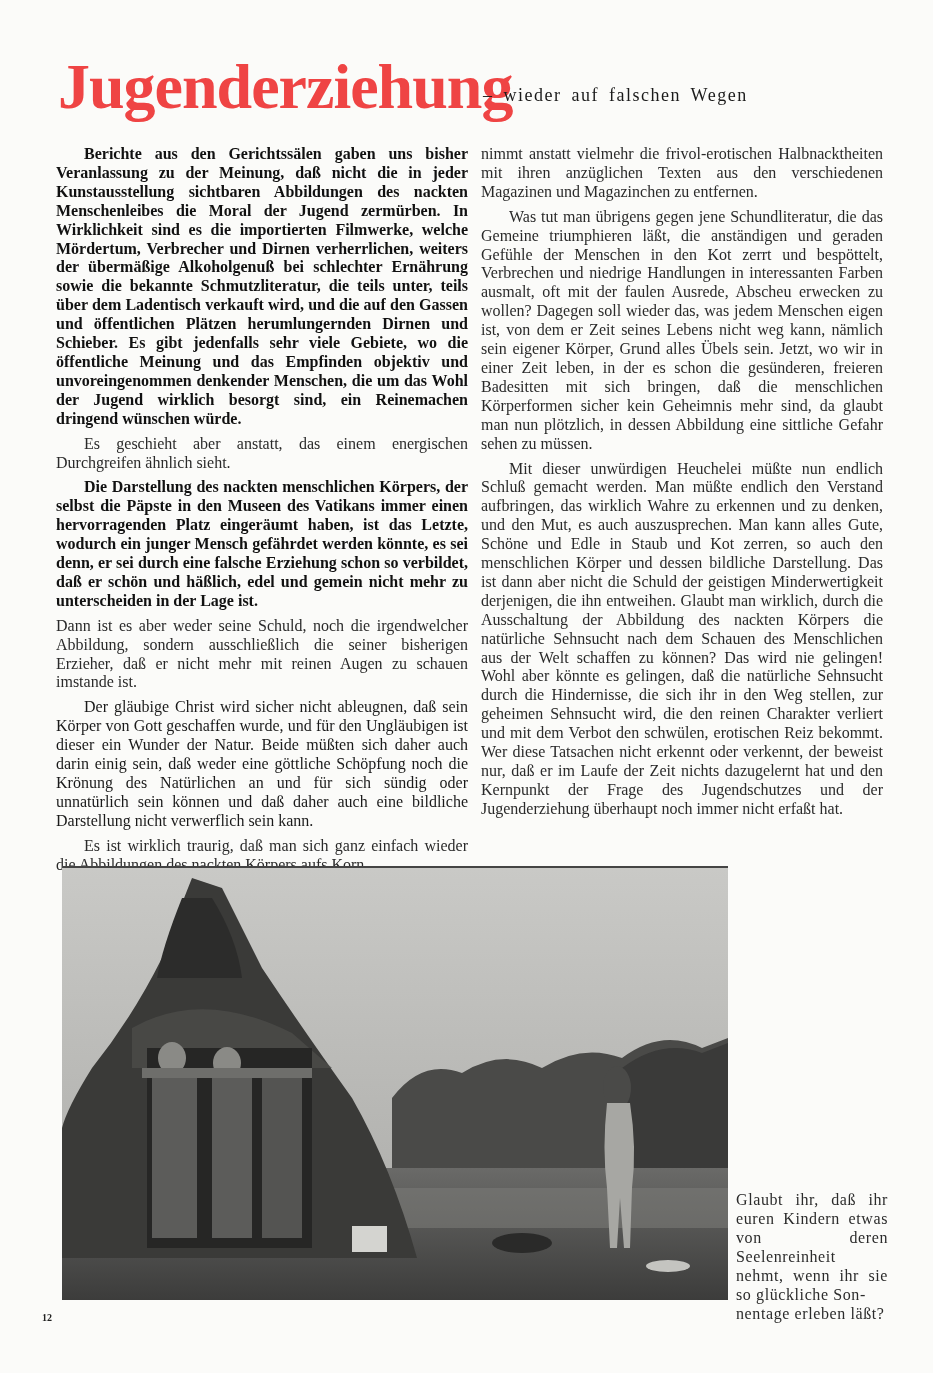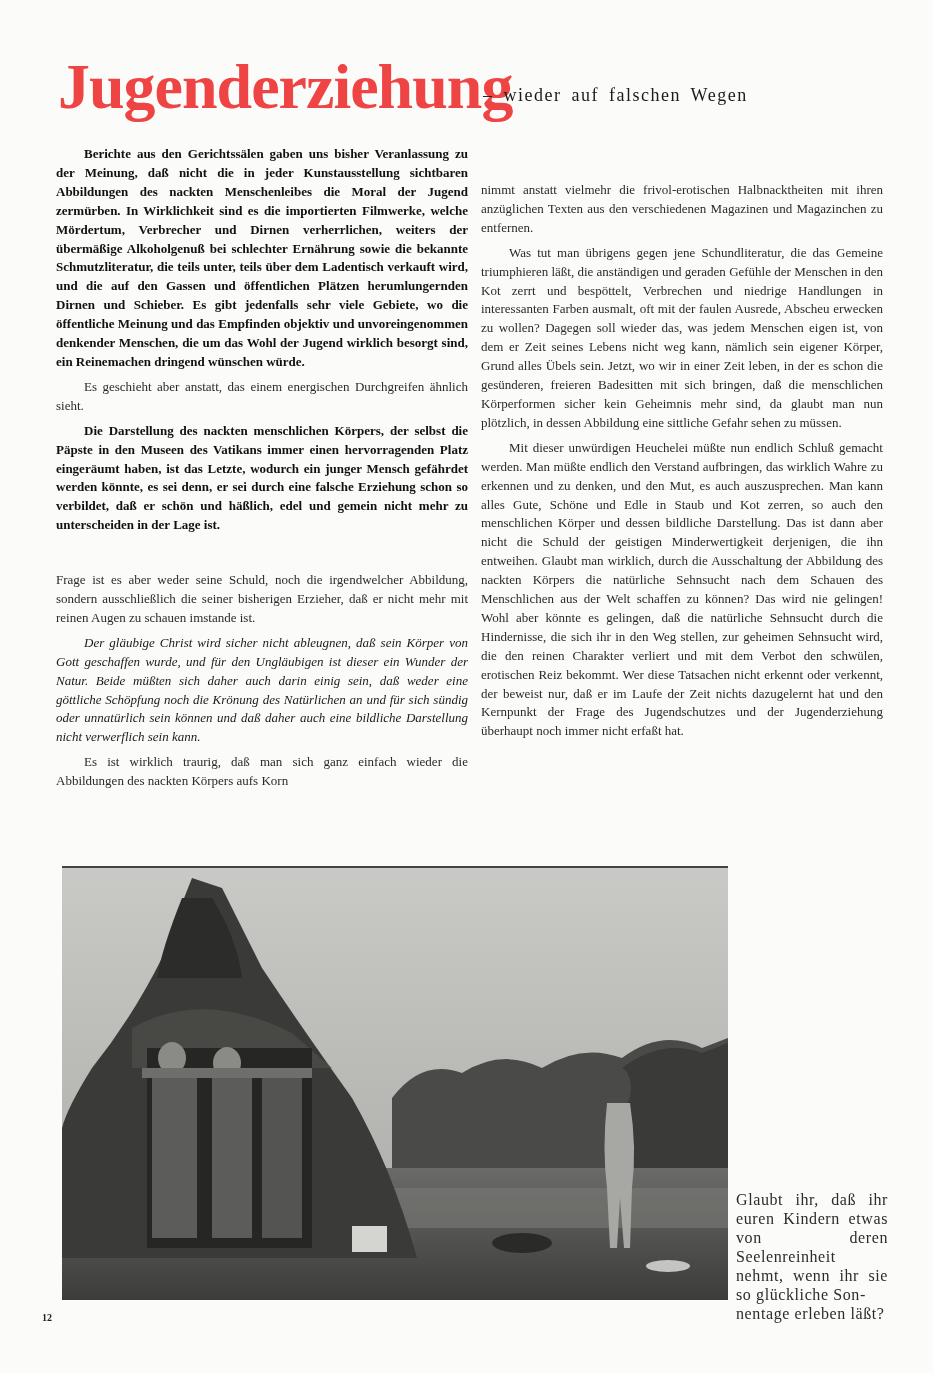--- a/index.html
+++ b/index.html
@@ -25,29 +25,29 @@
   .title-sub {
     position: absolute; left: 425px; top: 33px;
     font-family: "Liberation Serif", serif;
     font-size: 18px; letter-spacing: 1.5px; word-spacing: 4px;
     color: #1a1a1a;
   }
 
   .col {
     position: absolute; top: 145px; width: 412px;
     font-family: "Liberation Serif", serif;
-    font-size: 13px; line-height: 18.9px;
+    font-size: 16px; line-height: 18.9px;
     text-align: justify; hyphens: manual;
   }
   .col-left { left: 56px; }
   .col-right { left: 481px; width: 402px; }
   .col p { margin: 0 0 6px 0; text-indent: 28px; }
   .col p.bold { font-weight: bold; color: #111; }
-  .col p.italic { font-style: italic; }
-  .col p.noindent { text-indent: 0; margin-top: 36px; }
+  .col p.italic { }
+  .col p.noindent { text-indent: 0; }
   .col p.grey { color: #2a2a2a; }
 
   .photo {
     position: absolute; left: 62px; top: 866px; width: 666px; height: 432px;
     background: #777;
     overflow: hidden;
     border-top: 2px solid #444;
   }
   .photo svg { display: block; }
 
@@ -72,21 +72,21 @@
 
   <div class="title-row">
     <div class="title-main">Jugenderziehung</div>
     <div class="title-sub">– wieder auf falschen Wegen</div>
   </div>
 
   <div class="col col-left">
     <p class="bold">Berichte aus den Gerichtssälen gaben uns bisher Veranlassung zu der Meinung, daß nicht die in jeder Kunstausstellung sichtbaren Abbildungen des nackten Menschenleibes die Moral der Jugend zermürben. In Wirklichkeit sind es die importierten Filmwerke, welche Mördertum, Verbrecher und Dirnen verherrlichen, weiters der übermäßige Alkoholgenuß bei schlechter Ernährung sowie die bekannte Schmutzliteratur, die teils unter, teils über dem Ladentisch verkauft wird, und die auf den Gassen und öffentlichen Plätzen herumlungernden Dirnen und Schieber. Es gibt jedenfalls sehr viele Gebiete, wo die öffentliche Meinung und das Empfinden objektiv und unvoreingenommen denkender Menschen, die um das Wohl der Jugend wirklich besorgt sind, ein Reinemachen dringend wünschen würde.</p>
     <p class="grey">Es geschieht aber anstatt, das einem energischen Durchgreifen ähnlich sieht.</p>
     <p class="bold">Die Darstellung des nackten menschlichen Körpers, der selbst die Päpste in den Museen des Vatikans immer einen hervorragenden Platz eingeräumt haben, ist das Letzte, wodurch ein junger Mensch gefährdet werden könnte, es sei denn, er sei durch eine falsche Erziehung schon so verbildet, daß er schön und häßlich, edel und gemein nicht mehr zu unterscheiden in der Lage ist.</p>
-    <p class="noindent grey">Frage ist es aber weder seine Schuld, noch die irgendwelcher Abbildung, sondern ausschließlich die seiner bisherigen Erzieher, daß er nicht mehr mit reinen Augen zu schauen imstande ist.</p>
+    <p class="noindent grey">Dann ist es aber weder seine Schuld, noch die irgendwelcher Abbildung, sondern ausschließlich die seiner bisherigen Erzieher, daß er nicht mehr mit reinen Augen zu schauen imstande ist.</p>
     <p class="italic">Der gläubige Christ wird sicher nicht ableugnen, daß sein Körper von Gott geschaffen wurde, und für den Ungläubigen ist dieser ein Wunder der Natur. Beide müßten sich daher auch darin einig sein, daß weder eine göttliche Schöpfung noch die Krönung des Natürlichen an und für sich sündig oder unnatürlich sein können und daß daher auch eine bildliche Darstellung nicht verwerflich sein kann.</p>
     <p class="grey">Es ist wirklich traurig, daß man sich ganz einfach wieder die Abbildungen des nackten Körpers aufs Korn</p>
   </div>
 
   <div class="col col-right">
     <p class="noindent grey">nimmt anstatt vielmehr die frivol-erotischen Halbnacktheiten mit ihren anzüglichen Texten aus den verschiedenen Magazinen und Magazinchen zu entfernen.</p>
     <p class="grey">Was tut man übrigens gegen jene Schundliteratur, die das Gemeine triumphieren läßt, die anständigen und geraden Gefühle der Menschen in den Kot zerrt und bespöttelt, Verbrechen und niedrige Handlungen in interessanten Farben ausmalt, oft mit der faulen Ausrede, Abscheu erwecken zu wollen? Dagegen soll wieder das, was jedem Menschen eigen ist, von dem er Zeit seines Lebens nicht weg kann, nämlich sein eigener Körper, Grund alles Übels sein. Jetzt, wo wir in einer Zeit leben, in der es schon die gesünderen, freieren Badesitten mit sich bringen, daß die menschlichen Körperformen sicher kein Geheimnis mehr sind, da glaubt man nun plötzlich, in dessen Abbildung eine sittliche Gefahr sehen zu müssen.</p>
     <p class="grey">Mit dieser unwürdigen Heuchelei müßte nun endlich Schluß gemacht werden. Man müßte endlich den Verstand aufbringen, das wirklich Wahre zu erkennen und zu denken, und den Mut, es auch auszusprechen. Man kann alles Gute, Schöne und Edle in Staub und Kot zerren, so auch den menschlichen Körper und dessen bildliche Darstellung. Das ist dann aber nicht die Schuld der geistigen Minderwertigkeit derjenigen, die ihn entweihen. Glaubt man wirklich, durch die Ausschaltung der Abbildung des nackten Körpers die natürliche Sehnsucht nach dem Schauen des Menschlichen aus der Welt schaffen zu können? Das wird nie gelingen! Wohl aber könnte es gelingen, daß die natürliche Sehnsucht durch die Hindernisse, die sich ihr in den Weg stellen, zur geheimen Sehnsucht wird, die den reinen Charakter verliert und mit dem Verbot den schwülen, erotischen Reiz bekommt. Wer diese Tatsachen nicht erkennt oder verkennt, der beweist nur, daß er im Laufe der Zeit nichts dazugelernt hat und den Kernpunkt der Frage des Jugendschutzes und der Jugenderziehung überhaupt noch immer nicht erfaßt hat.</p>
   </div>
 

